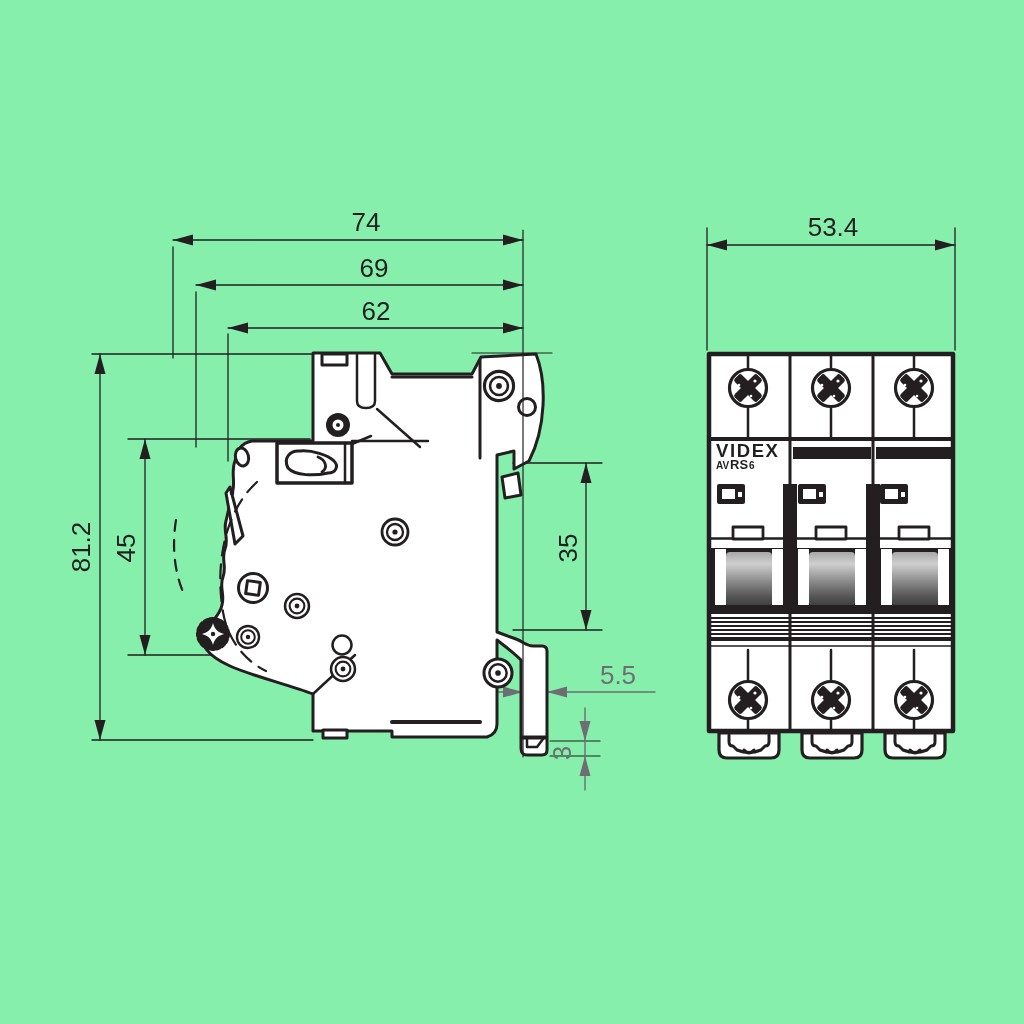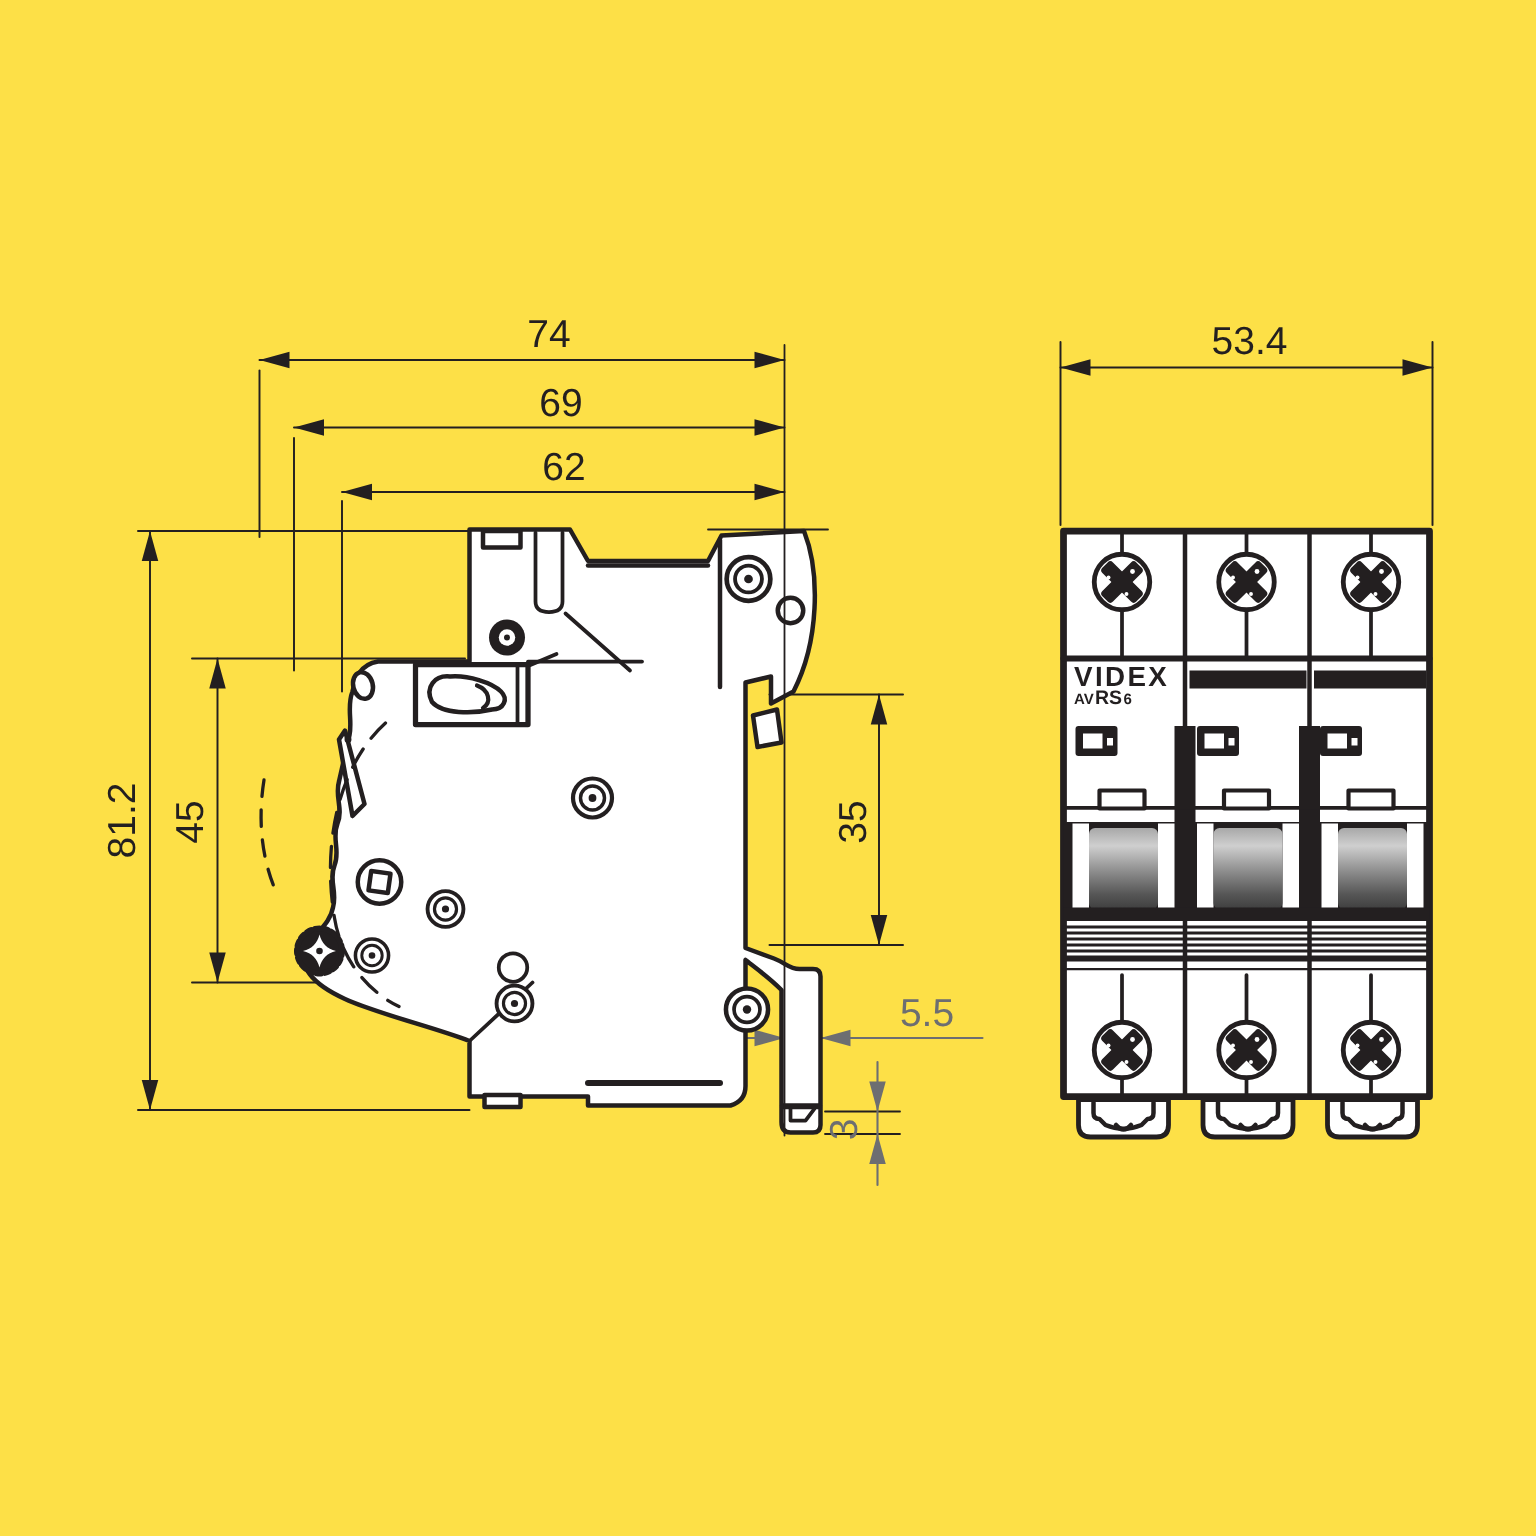--- a/index.html
+++ b/index.html
@@ -1,16 +1,16 @@
 <!DOCTYPE html>
 <html><head>
 <meta charset="utf-8">
 <style>
   html,body{margin:0;padding:0;background:#ffffff;}
-  .canvas{position:relative;width:1024px;height:1024px;background:#fde047;overflow:hidden;}
+  .canvas{position:relative;width:1024px;height:1024px;background:#86efac;overflow:hidden;}
   svg{display:block;}
   text{font-family:"Liberation Sans", sans-serif;fill:#231f20;}
   .dim-txt{font-size:26px;}
   .dim-gray{fill:#6d6e71;}
   .brand-txt{font-weight:800;}
 </style>
 </head>
 <body>
 
 <div class="canvas">

